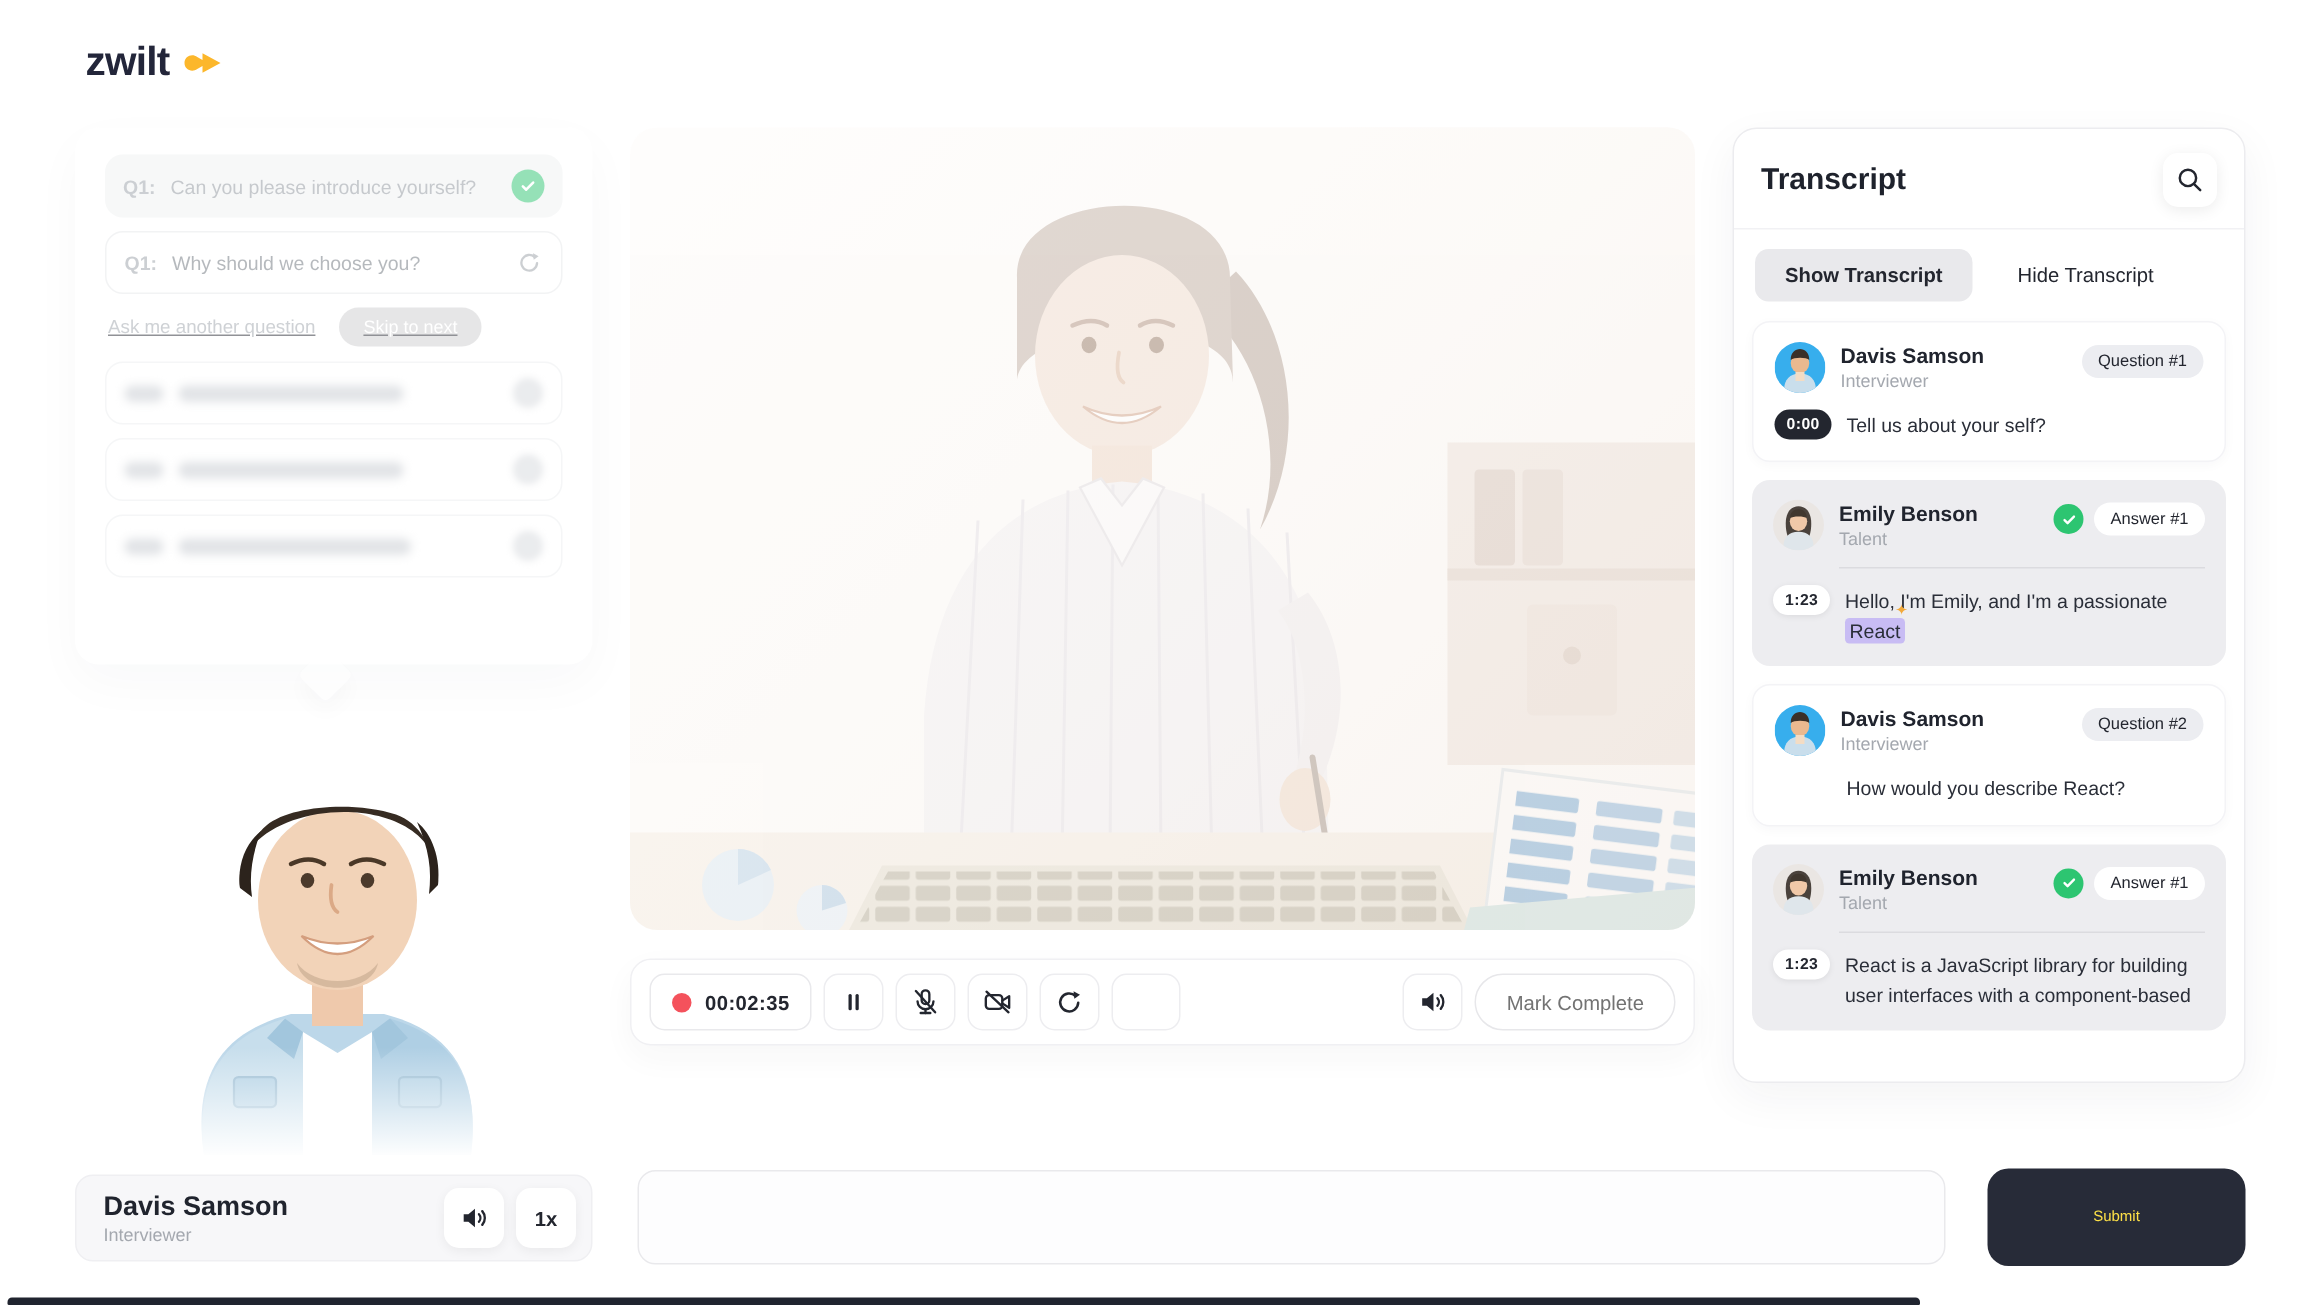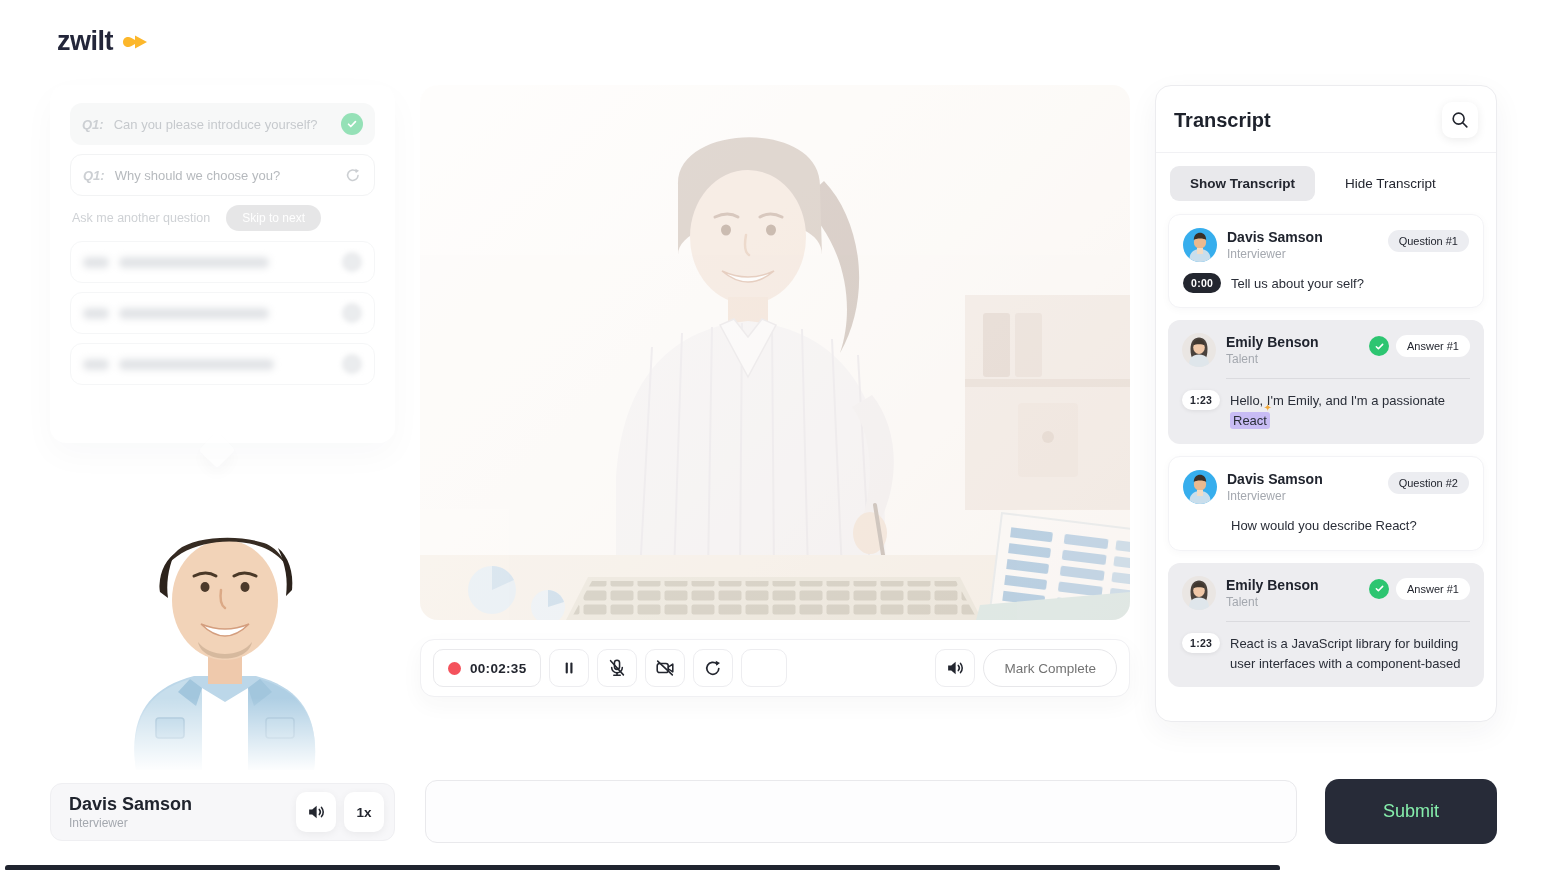--- a/index.html
+++ b/index.html
@@ -13,24 +13,24 @@
   
   .q-panel { position:absolute; left:50px; top:85px; width:345px; height:358px; background:#fff;
              border-radius:16px; box-shadow:0 12px 34px rgba(40,44,63,0.06); padding:18px 20px; opacity:0.5; }
   .q-head { display:flex; align-items:center; justify-content:space-between; margin-bottom:16px; }
   .q-title { font-size:19px; font-weight:600; color:#4A4F59; }
   .q-search { width:36px; height:36px; border-radius:10px; background:#fff; box-shadow:0 2px 10px rgba(0,0,0,0.07);
               display:flex; align-items:center; justify-content:center; border:none; cursor:pointer; color:#555B66; }
   .q-row { height:42px; border-radius:12px; display:flex; align-items:center; gap:10px; padding:0 12px; margin-bottom:9px; font-size:13px; }
   .q-row.done { background:#F0F2F3; color:#8E959C; }
   .q-row.active { background:#fff; border:1px solid #E7E9EB; color:#6E757D; }
-  .q-prefix { color:#9AA1A8; font-weight:600;font-style:italic; }
+  .q-prefix { color:#9AA1A8; font-weight:600; }
   .q-text { flex:1; }
   .q-check { width:22px; height:22px; border-radius:50%; background:#2DC571; display:flex; align-items:center; justify-content:center; }
-  .q-ask-row { display:flex; align-items:center; gap:16px; margin:2px 2px 10px; }
+  .q-ask-row { display:flex; align-items:center; gap:16px; margin:2px 2px 10px;text-decoration:underline; }
   .q-ask { font-size:12.5px; color:#9FA5AC; }
   .q-skip { background:#CFCFD1; color:#fff; border:none; border-radius:999px; padding:6px 16px; font-size:12px; cursor:pointer; }
   .q-row.blurred { background:#fff; border:1px solid #EDEFF1; filter:blur(0.4px); }
   .q-blur-bar { height:11px; border-radius:6px; background:#C7CBD1; filter:blur(3px); }
   .q-blur-icon { width:20px; height:20px; border-radius:50%; background:#D7DADE; filter:blur(2px); }
   .q-tail { position:absolute; left:204px; top:437px; width:26px; height:26px; background:#fff; transform:rotate(45deg);
             box-shadow:6px 6px 14px rgba(40,44,63,0.05); opacity:0.5; border-radius:4px; }
 
   
   .portrait { position:absolute; left:98px; top:492px; width:250px; height:280px; }
@@ -92,22 +92,22 @@
                   border-radius:12px; display:flex; align-items:center; padding:0 10px 0 18px; }
   .sc-names { display:flex; flex-direction:column; gap:1px; }
   .sc-name { font-size:18px; font-weight:700; color:#20242E; }
   .sc-role { font-size:12px; color:#A4A8AF; }
   .sc-right { margin-left:auto; display:flex; align-items:center; gap:8px; }
   .sc-btn { width:40px; height:40px; background:#fff; border:none; border-radius:10px; box-shadow:0 2px 8px rgba(0,0,0,0.06);
             display:flex; align-items:center; justify-content:center; cursor:pointer; color:#23262F; font-family:inherit; }
   .sc-btn.speed { font-size:13.5px; font-weight:700; }
   .composer { position:absolute; left:425px; top:780px; width:872px; height:63px; background:#FDFDFE; border:1px solid #E9E9EC;
               border-radius:12px; resize:none; font-family:inherit; font-size:14px; color:#23262F; padding:12px 16px; outline:none; }
-  .submit { position:absolute; left:1325px; top:779px; width:172px; height:65px; background:#272B38; color:#86efac; border:none;
-            border-radius:14px; font-size:18px; font-family:inherit; cursor:pointer; }
+  .submit { position:absolute; left:1325px; top:779px; width:172px; height:65px; background:#272B38; color:#fde047; border:none;
+            border-radius:14px; font-size:10px; font-family:inherit; cursor:pointer; }
   .bottom-strip { position:absolute; left:5px; right:5px; bottom:0; height:5px; background:#20242F; border-radius:3px 3px 1px 1px; }
 </style>
 </head>
 <body>
 
 <div class="stage">
 
   <div class="logo">
     <span class="logo-word">zwilt</span>
     <span style="display:flex;">

